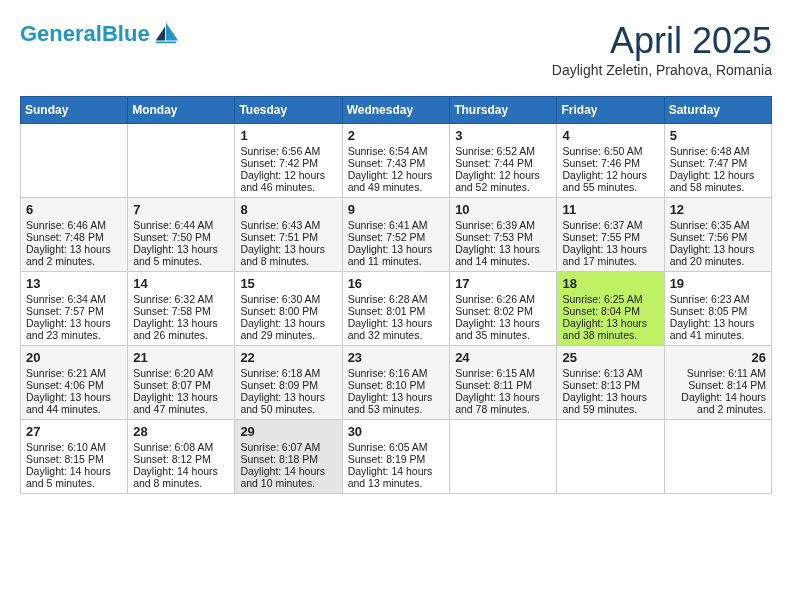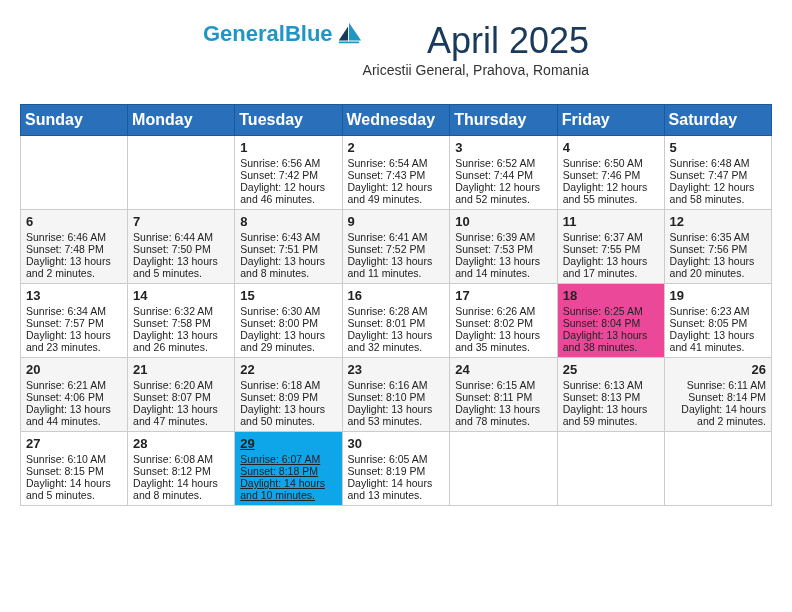--- a/index.html
+++ b/index.html
@@ -5,23 +5,23 @@
     * { box-sizing: border-box; margin: 0; padding: 0; }
     body {
       font-family: Arial, sans-serif;
       background: #fff;
       width: 792px;
       min-height: 612px;
       padding: 20px;
     }
     .header {
       display: flex;
-      justify-content: center;
+      justify-content: space-between;
       align-items: flex-start;
-      margin-bottom: 26px;
+      margin-bottom: 18px;
     }
     .logo {
       display: flex;
       align-items: center;
     }
     .logo-text {
       font-size: 22px;
       font-weight: bold;
       color: #1a3a5c;
       line-height: 1.1;
@@ -47,21 +47,21 @@
       color: #333;
     }
     .calendar {
       width: 100%;
       border-collapse: collapse;
       border: 1px solid #ccc;
     }
     .calendar th {
       background-color: #2a6fba;
       color: #fff;
-      font-size: 16px;
+      font-size: 12px;
       font-weight: bold;
       padding: 6px 4px;
       text-align: left;
       border: 1px solid #1a5a9a;
     }
     .calendar td {
       vertical-align: top;
       border: 1px solid #ccc;
       padding: 4px 5px;
       width: 108px;
@@ -100,21 +100,21 @@
         <svg class="logo-icon" viewBox="0 0 30 30">
           <polygon points="15,3 28,22 15,22" fill="#2196c4"></polygon>
           <polygon points="14,7 4,22 14,22" fill="#1a3a5c"></polygon>
           <rect x="4" y="23" width="22" height="2" rx="1" fill="#2196c4"></rect>
         </svg>
       </div>
     </div>
   </div>
   <div class="title-block">
     <div class="month-title">April 2025</div>
-    <div class="location">Aricestii General, Prahova, Romania</div>
+    <div class="location">Daylight Zeletin, Prahova, Romania</div>
   </div>
 </div>
 
 <table class="calendar">
   <thead>
     <tr>
     <th>Sunday</th>
         <th>Monday</th>
         <th>Tuesday</th>
         <th>Wednesday</th>
@@ -226,21 +226,21 @@
           <div>Sunrise: 6:28 AM</div>
           <div>Sunset: 8:01 PM</div>
           <div>Daylight: 13 hours and 32 minutes.</div>
         </td>
         <td style="background: rgb(255, 255, 255);">
           <span class="day-num">17</span>
           <div>Sunrise: 6:26 AM</div>
           <div>Sunset: 8:02 PM</div>
           <div>Daylight: 13 hours and 35 minutes.</div>
         </td>
-        <td style="background: #ec4899;">
+        <td style="background: #bef264;">
           <span class="day-num">18</span>
           <div>Sunrise: 6:25 AM</div>
           <div>Sunset: 8:04 PM</div>
           <div>Daylight: 13 hours and 38 minutes.</div>
         </td>
         <td style="background: rgb(255, 255, 255);">
           <span class="day-num">19</span>
           <div>Sunrise: 6:23 AM</div>
           <div>Sunset: 8:05 PM</div>
           <div>Daylight: 13 hours and 41 minutes.</div>
@@ -296,21 +296,21 @@
           <div>Sunrise: 6:10 AM</div>
           <div>Sunset: 8:15 PM</div>
           <div>Daylight: 14 hours and 5 minutes.</div>
         </td>
         <td style="background: rgb(255, 255, 255);">
           <span class="day-num">28</span>
           <div>Sunrise: 6:08 AM</div>
           <div>Sunset: 8:12 PM</div>
           <div>Daylight: 14 hours and 8 minutes.</div>
         </td>
-        <td style="background: #0ea5e9; text-decoration: underline;">
+        <td style="background: #e5e5e5;">
           <span class="day-num">29</span>
           <div>Sunrise: 6:07 AM</div>
           <div>Sunset: 8:18 PM</div>
           <div>Daylight: 14 hours and 10 minutes.</div>
         </td>
         <td style="background: rgb(255, 255, 255);">
           <span class="day-num">30</span>
           <div>Sunrise: 6:05 AM</div>
           <div>Sunset: 8:19 PM</div>
           <div>Daylight: 14 hours and 13 minutes.</div>

